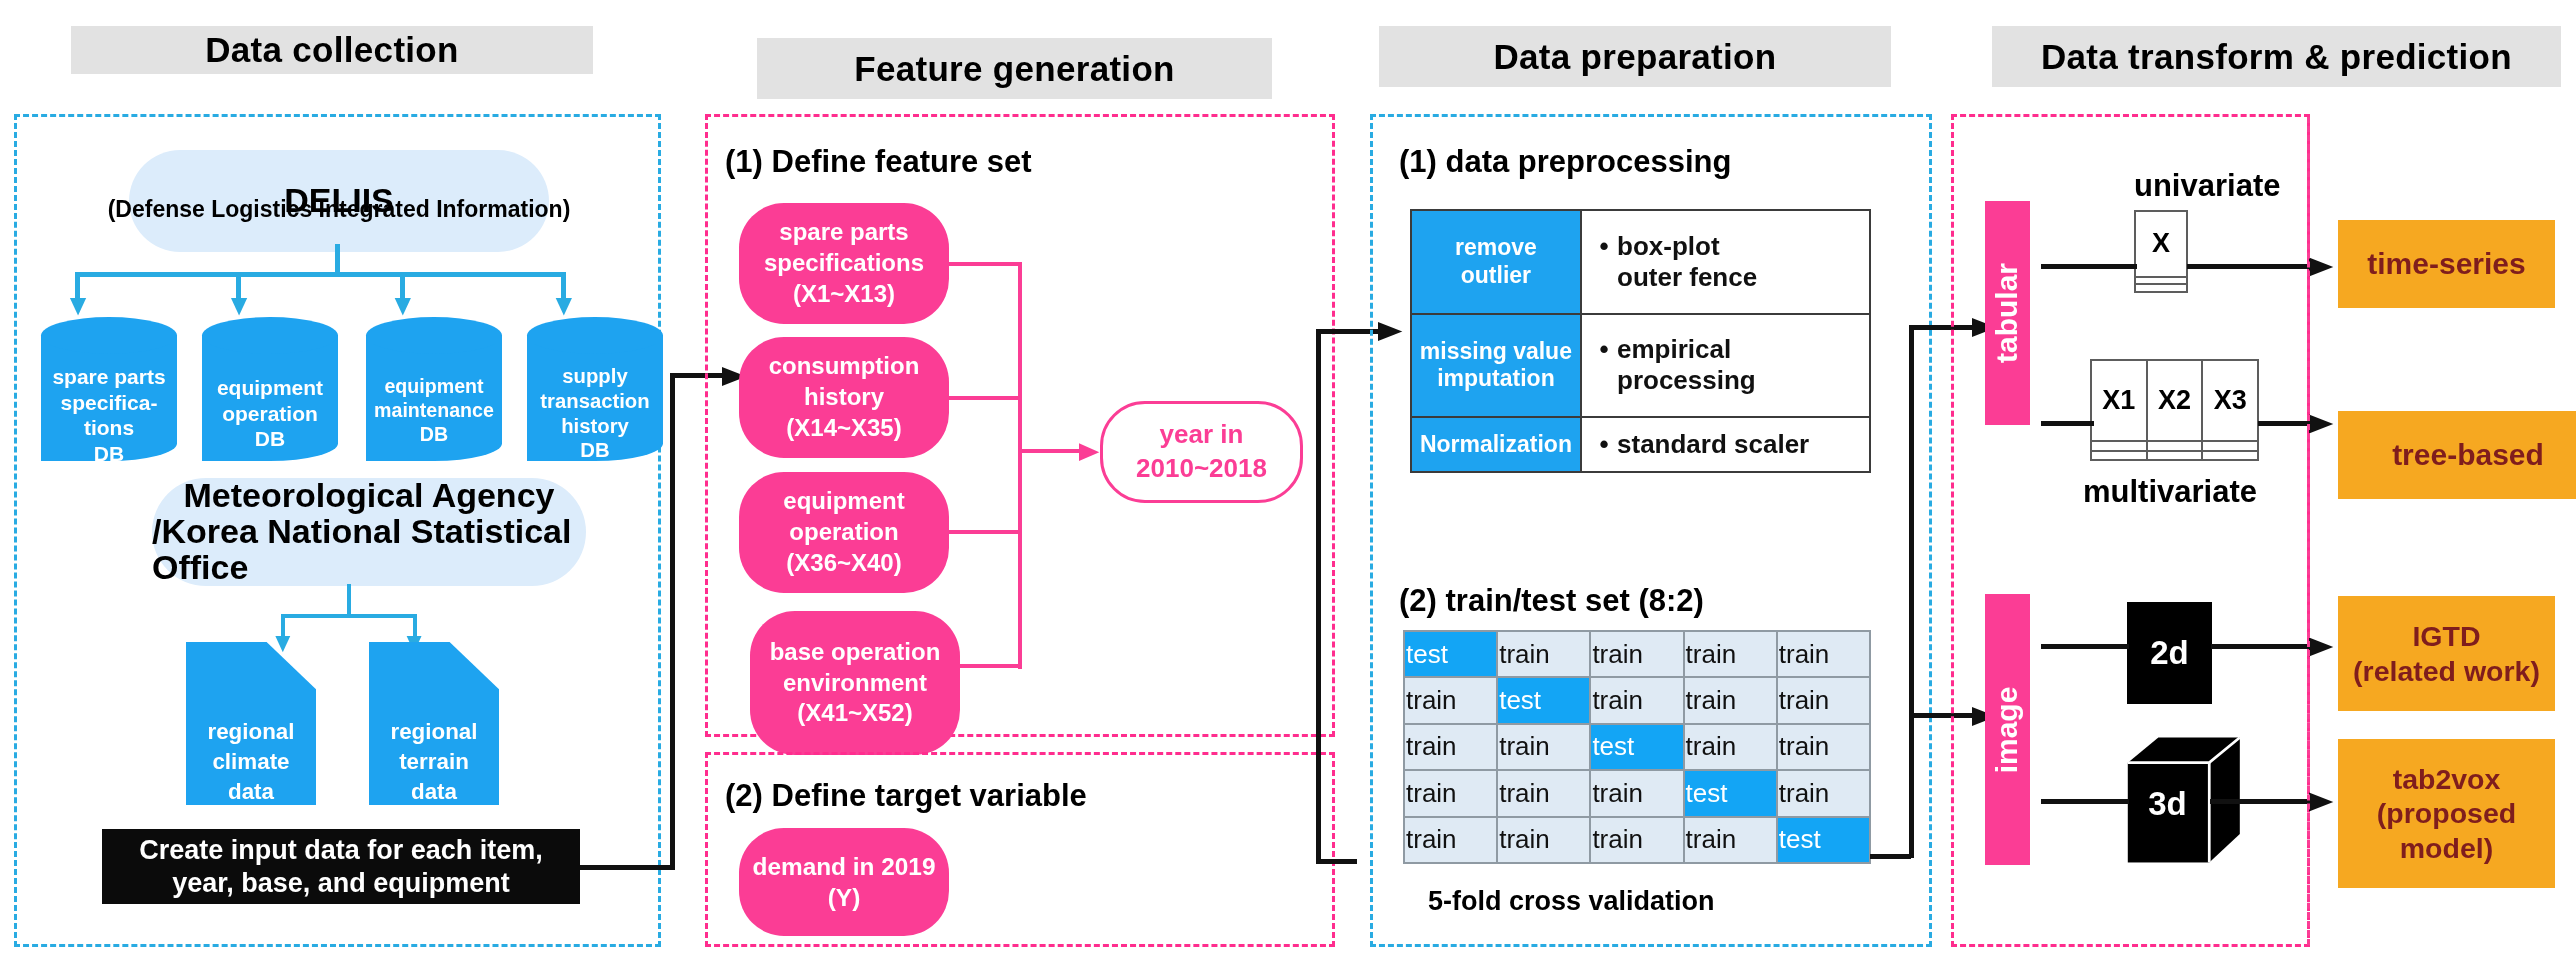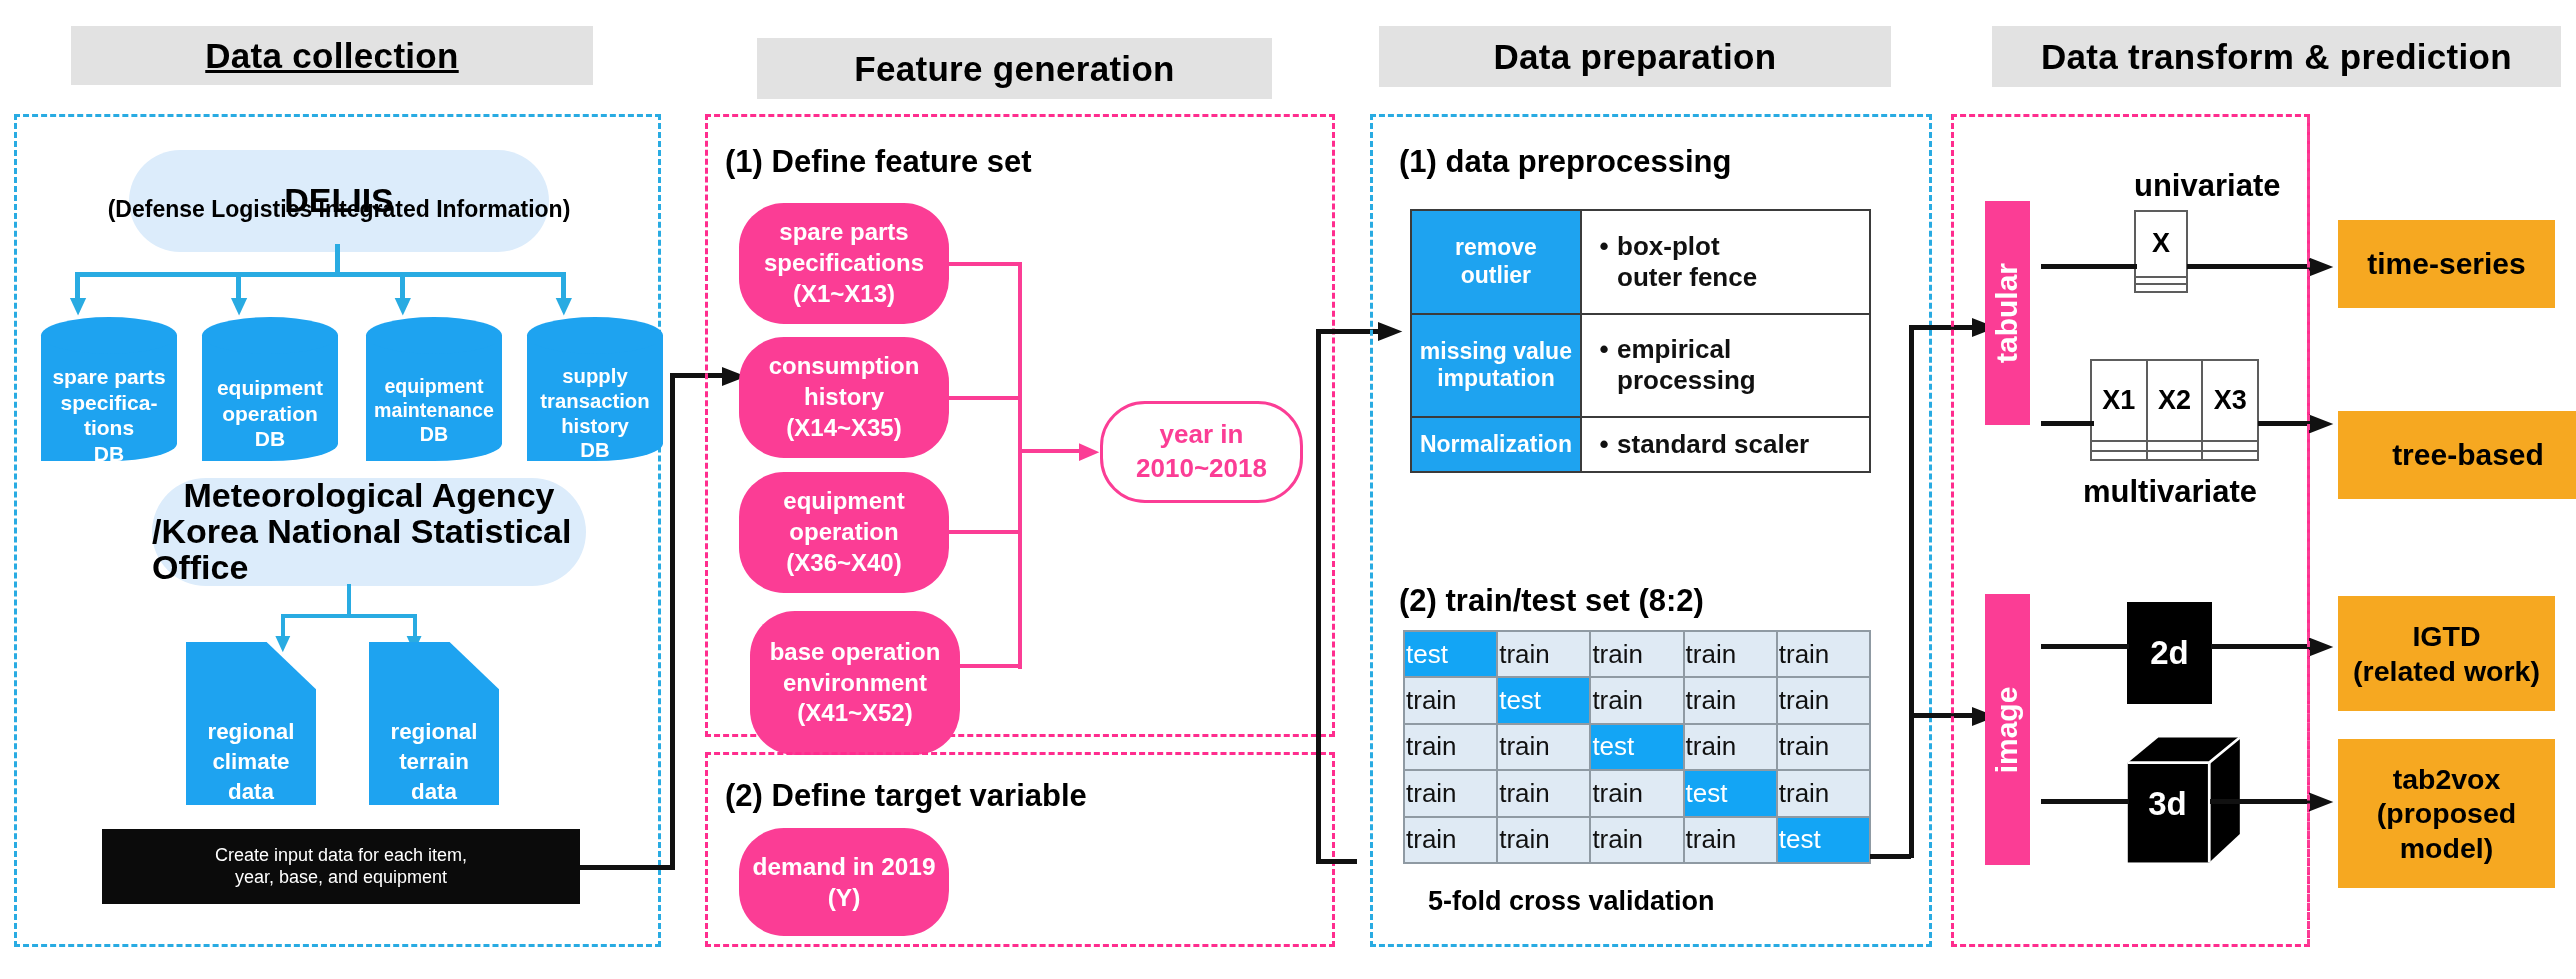--- a/index.html
+++ b/index.html
@@ -35,21 +35,21 @@
 
   
   .doc{position:absolute;}
   .doc .sh{position:absolute;inset:0;background:#1EA3F0;
            clip-path:polygon(0 0, 62% 0, 100% 29%, 100% 100%, 0 100%);}
   .doc .lbl{position:absolute;left:0;right:0;top:46%;color:#fff;font-weight:bold;
             font-size:22.4px;line-height:1.35;text-align:center;}
 
   
   .blackbox{background:#0b0b0b;color:#fff;display:flex;align-items:center;
-            justify-content:center;text-align:center;font-weight:normal;font-size:18px;
+            justify-content:center;text-align:center;font-weight:bold;font-size:27px;
             line-height:1.22;}
 
   
   .cap{background:#FB3D95;border-radius:45px;color:#fff;display:flex;flex-direction:column;
        align-items:center;justify-content:center;text-align:center;font-weight:bold;
        font-size:24px;line-height:1.28;}
   .cap-hollow{background:#fff;border:3.4px solid #FB3D95;border-radius:45px;color:#FB3D95;
        display:flex;flex-direction:column;align-items:center;justify-content:center;
        text-align:center;font-weight:bold;font-size:26px;line-height:1.3;}
 
@@ -74,36 +74,36 @@
                 font-weight:bold;font-size:27px;}
 
   
   .rail{background:#FB3D95;color:#fff;font-weight:bold;font-size:30px;
         display:flex;align-items:center;justify-content:center;}
   .rail span{transform:rotate(-90deg);white-space:nowrap;}
 
   
   .out{background:#F6A821;display:flex;flex-direction:column;align-items:center;
        justify-content:center;text-align:center;font-weight:bold;font-size:30px;
-       line-height:1.2;color:#000000;}
+       line-height:1.2;color:#7f1d1d;}
 
   
   .sq2d{background:#000;color:#fff;display:flex;align-items:center;justify-content:center;
         font-weight:bold;font-size:33px;}
 
   
   .ln-b{background:#29ABE2;position:absolute;}
   .ln-k{background:#111;position:absolute;}
   .ln-p{background:#FB3D95;position:absolute;}
   .vdash-pink{border-left:3.4px dashed #FB3D95;position:absolute;}
 </style>
 </head>
 <body>
 
-<div class="abs hdr" style="left:71px;top:26px;width:522px;height:59px;text-decoration:underline;">Data collection</div>
+<div class="abs hdr" style="left:71px;top:26px;width:522px;height:48px;">Data collection</div>
 <div class="abs hdr" style="left:757px;top:38px;width:515px;height:61px;">Feature generation</div>
 <div class="abs hdr" style="left:1379px;top:26px;width:512px;height:61px;">Data preparation</div>
 <div class="abs hdr" style="left:1992px;top:26px;width:569px;height:61px;">Data transform &amp; prediction</div>
 
 <div class="abs dash-blue" style="left:13.6px;top:114px;width:647px;height:833px;"></div>
 
 <div class="abs src-oval" style="left:129px;top:150px;width:420px;height:102px;">
   <div class="t1">DELIIS</div>
 </div>
 <div class="abs" style="left:68px;top:196px;width:542px;text-align:center;font-weight:bold;font-size:23px;">(Defense Logistics Integrated Information)</div>

